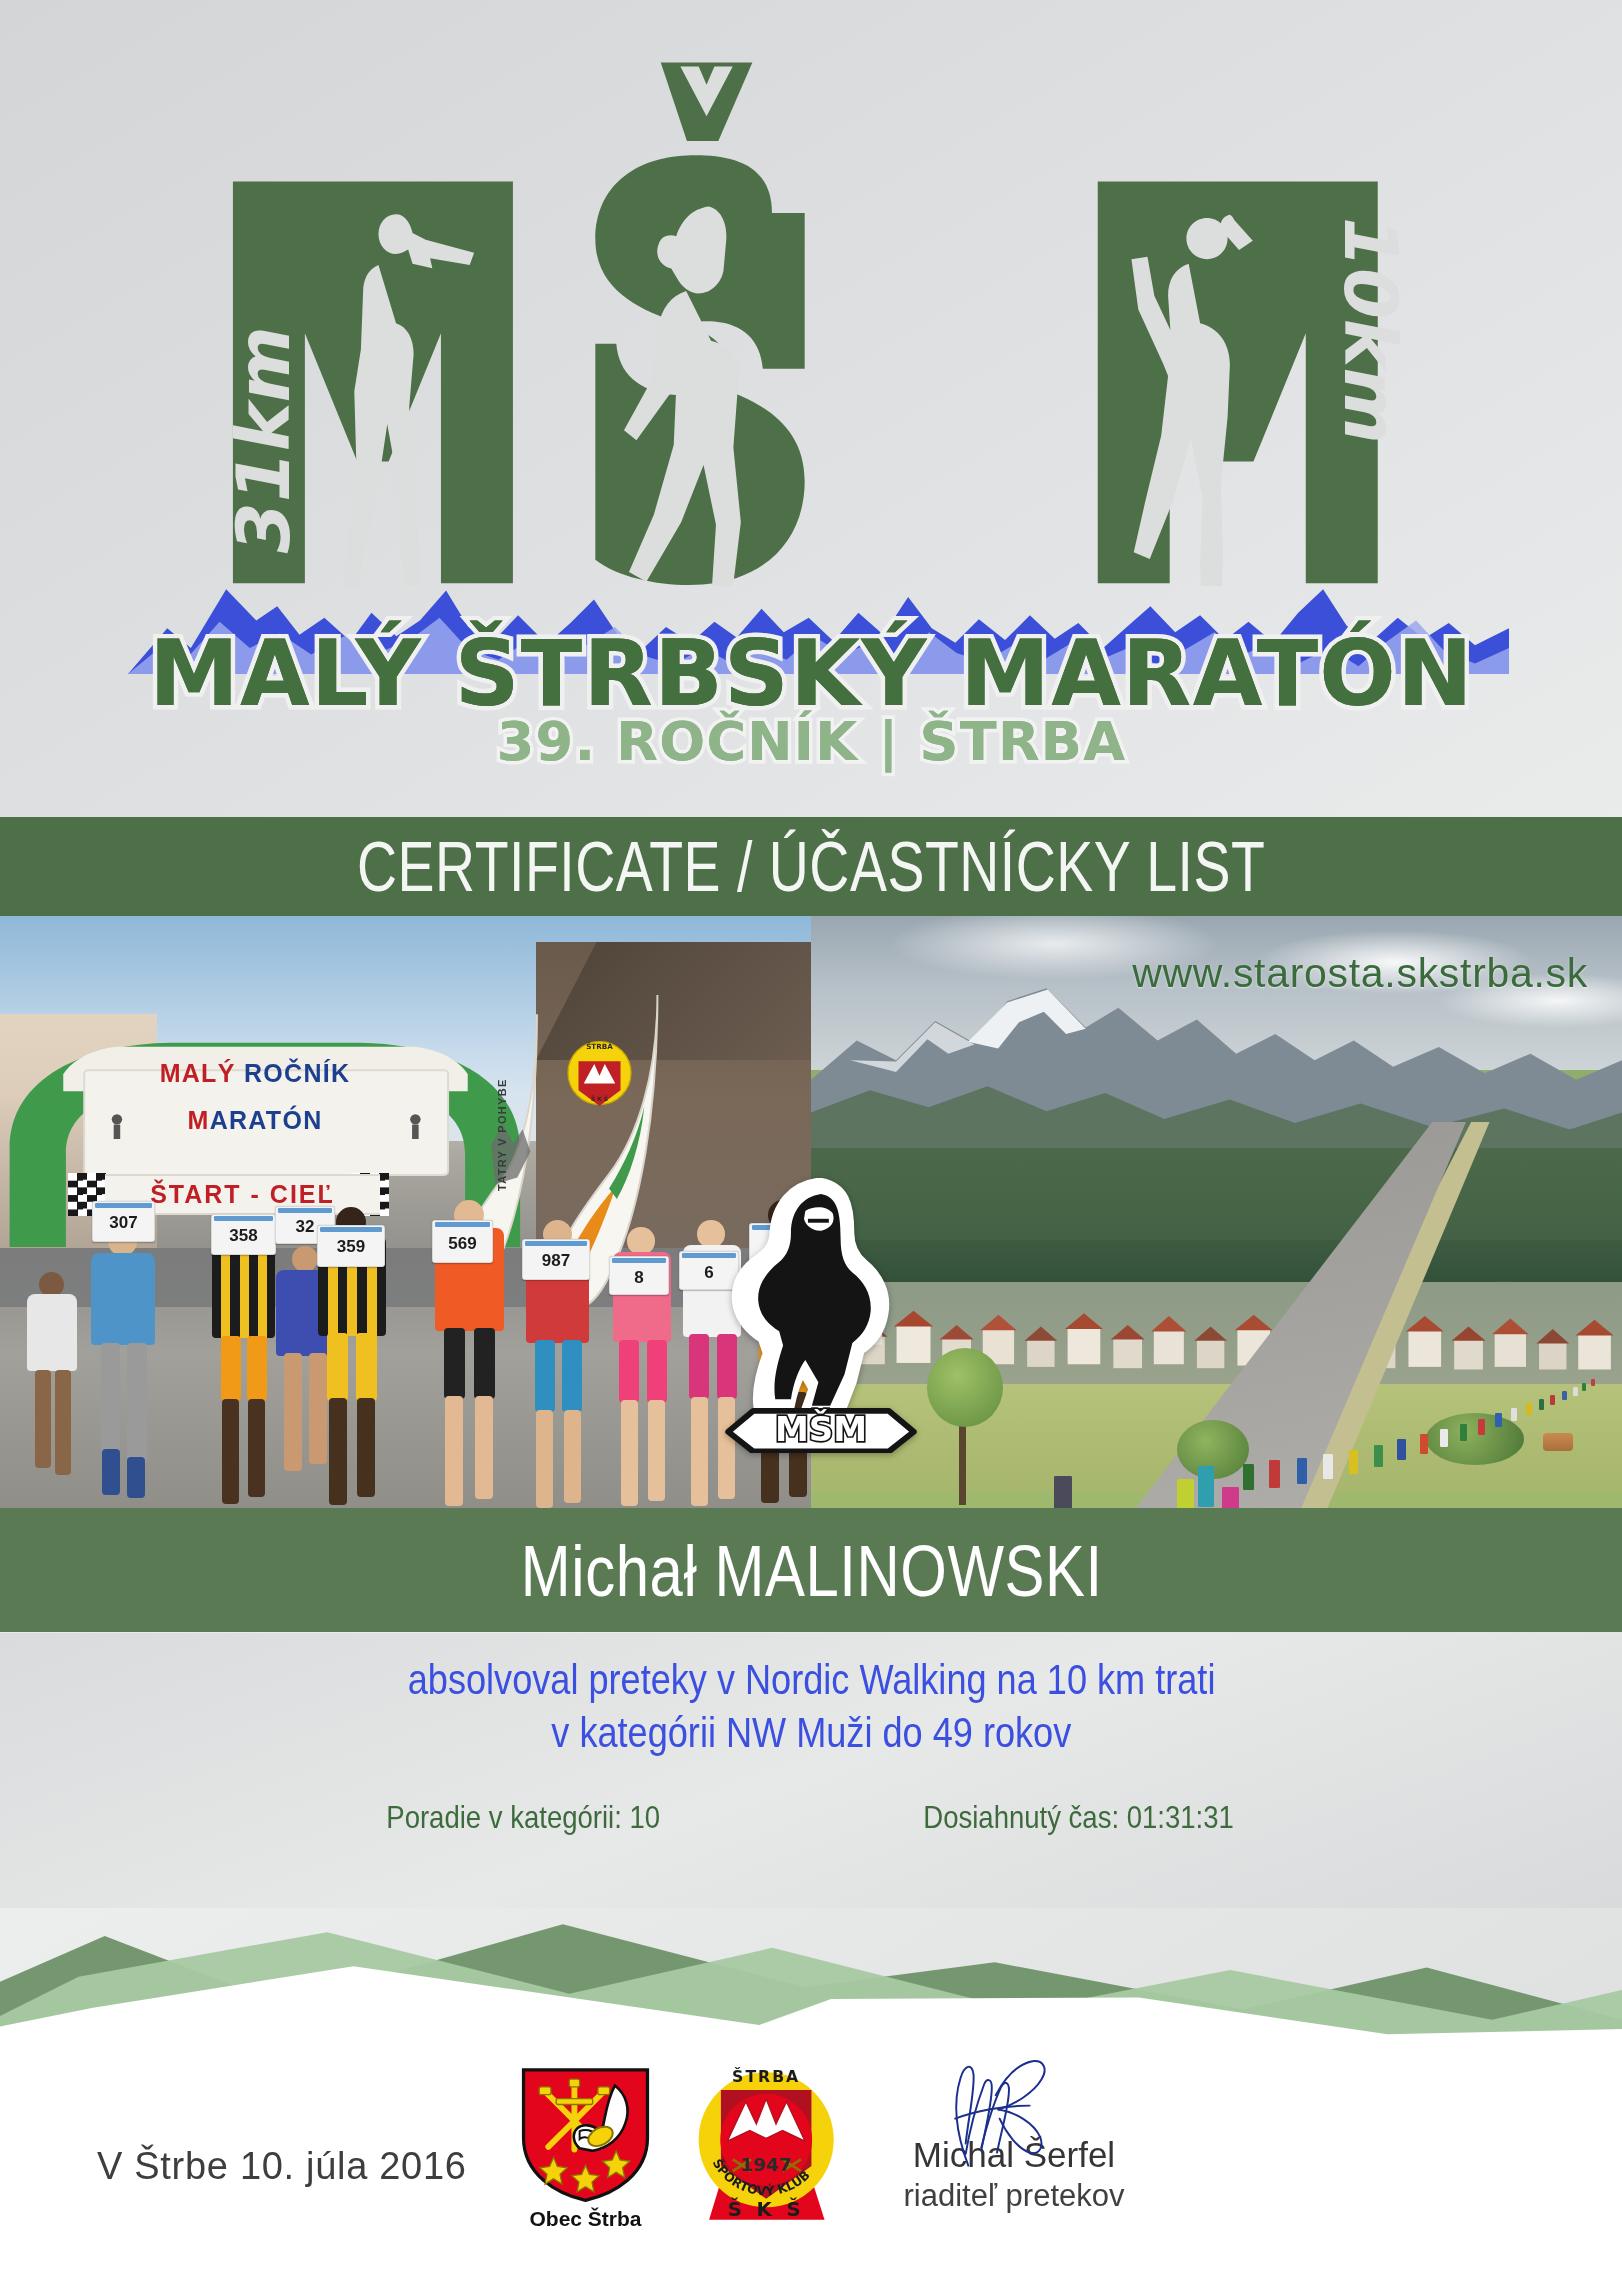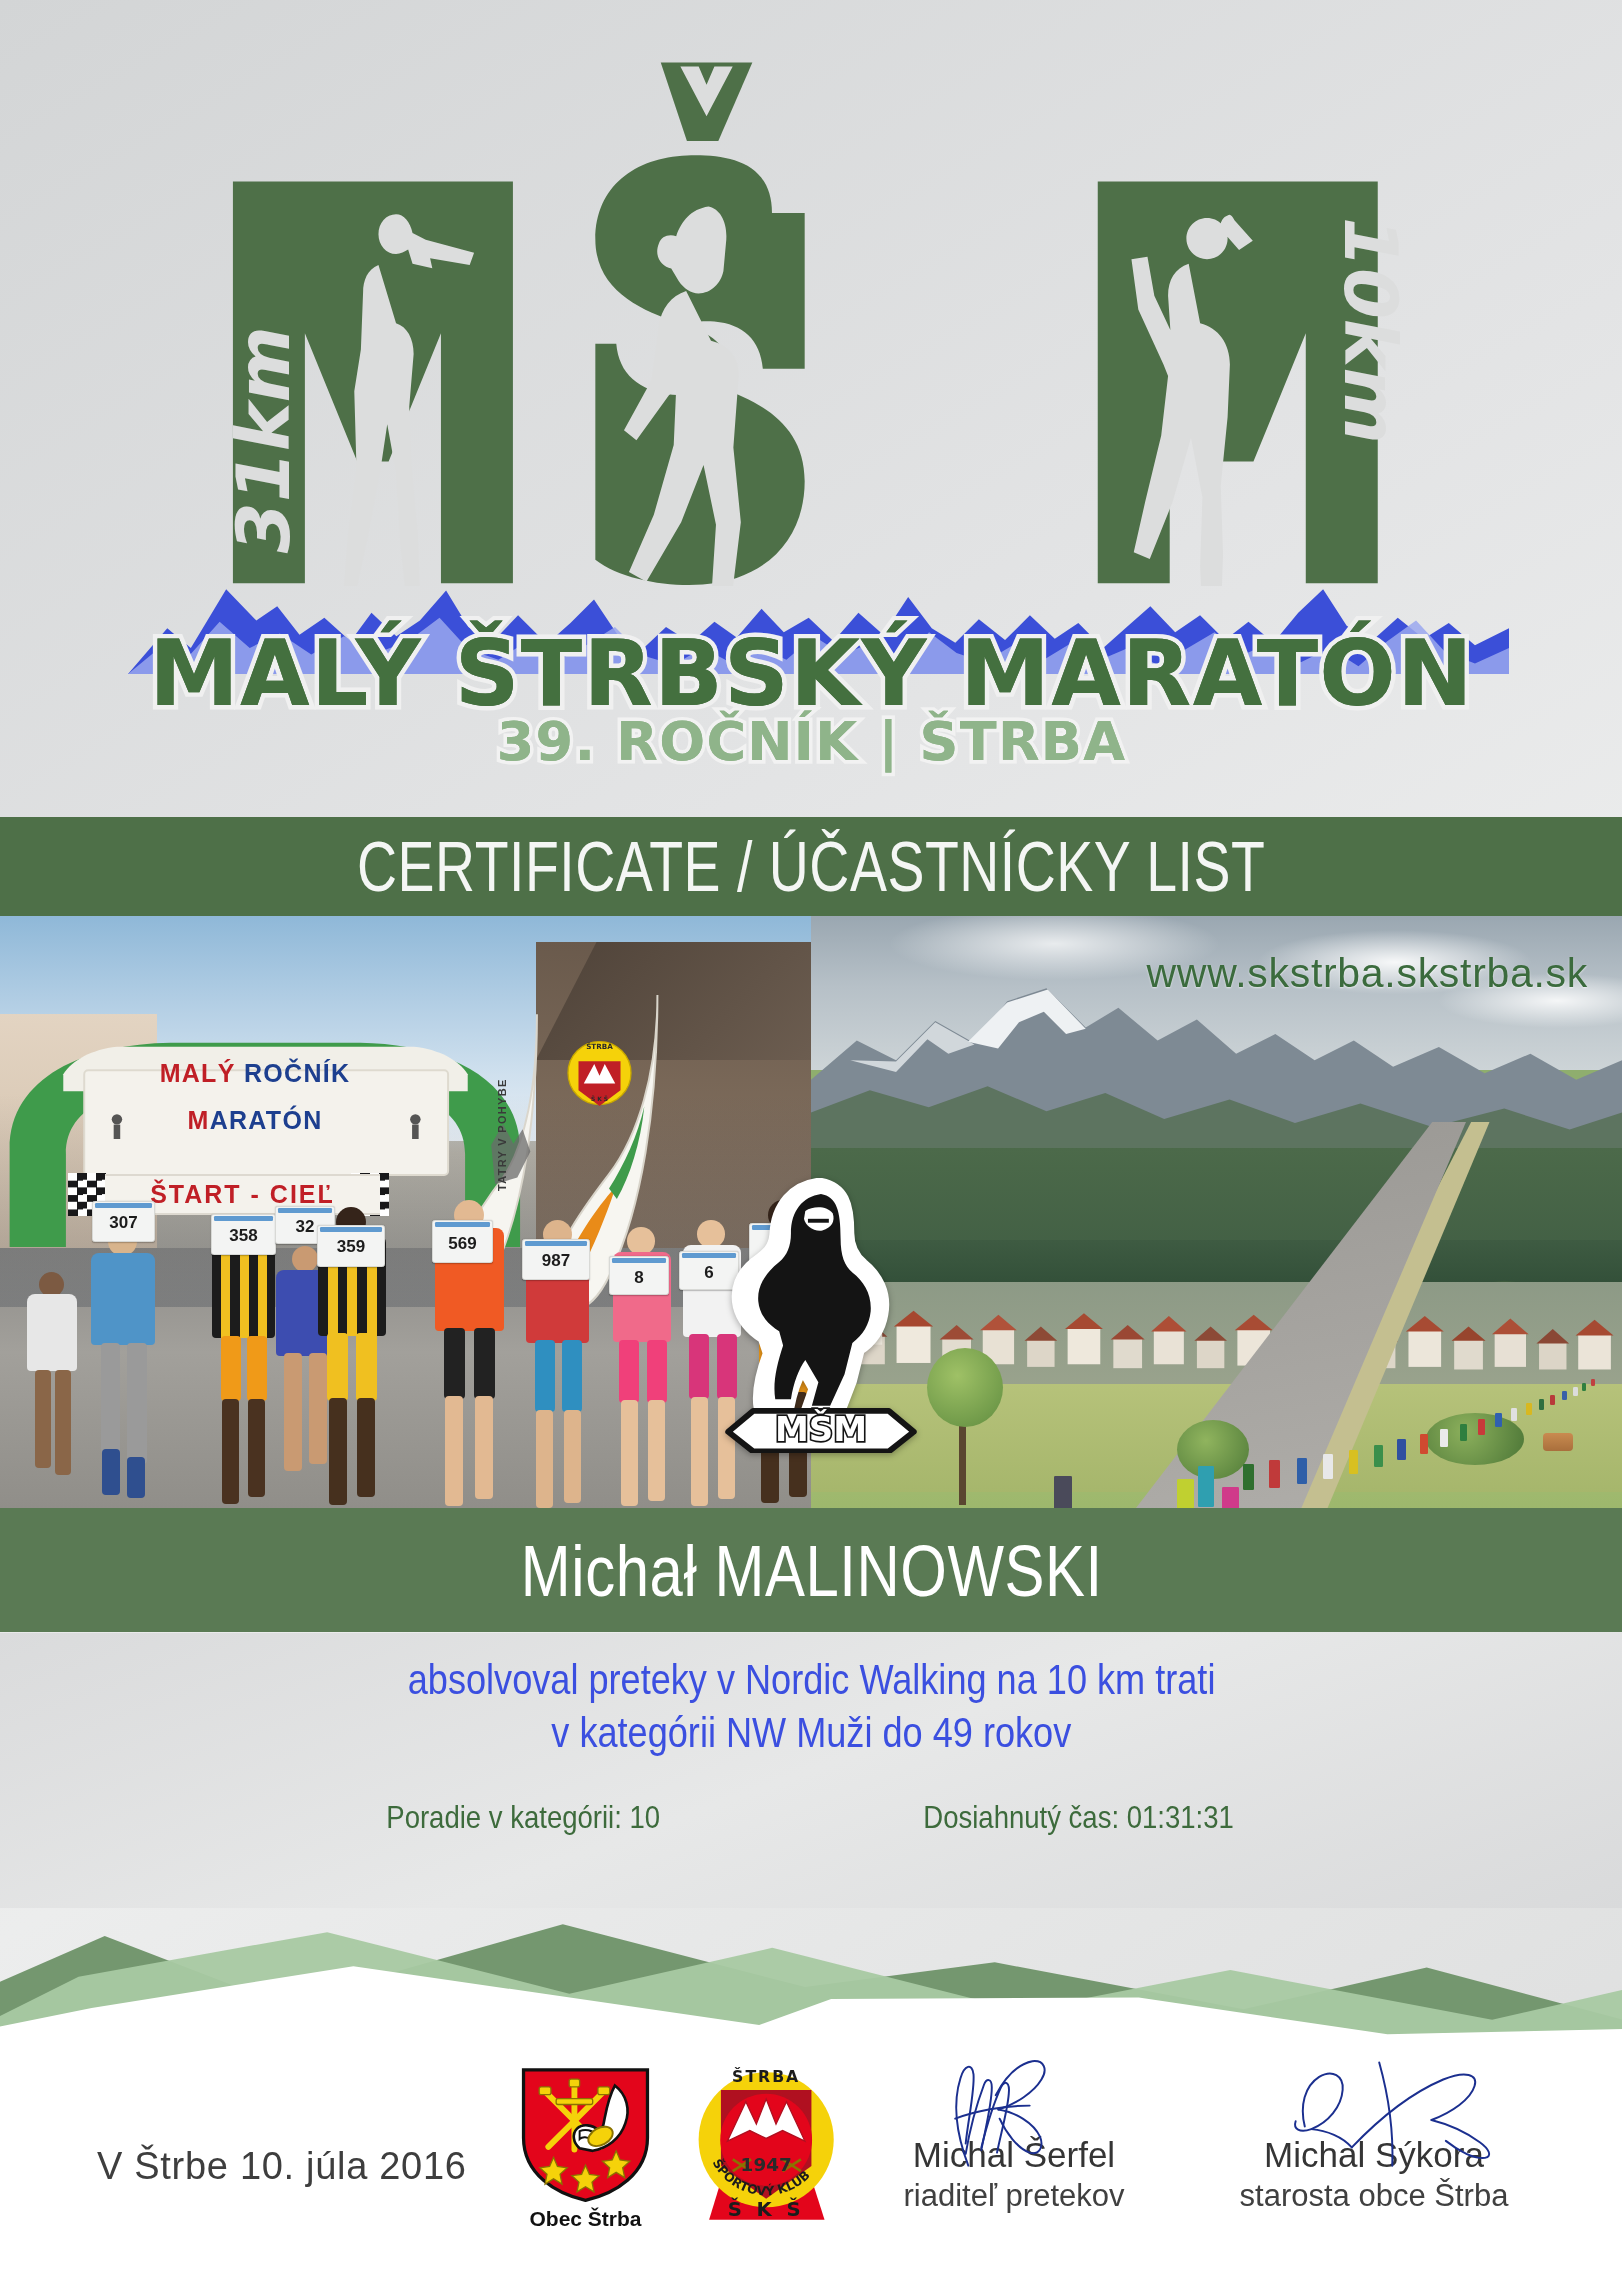--- a/index.html
+++ b/index.html
@@ -619,21 +619,21 @@
 
         <div class="dot-runner" style="left:366px; top:563px; width:17px; height:43px; background:#c0d030;"></div>
         <div class="dot-runner" style="left:387px; top:550px; width:15.7px; height:41px; background:#2f9fb0;"></div>
         <div class="dot-runner" style="left:411px; top:571px; width:17px; height:42px; background:#d03a8a;"></div>
         <div class="dot-runner" style="left:243px; top:560px; width:18.3px; height:46px; background:#4a4a5a;"></div>
       </div>
 
       <div style="position:absolute; left:732px; top:517px; width:30px; height:18.3px; border-radius:3.9px;
                   background:linear-gradient(#c98b50,#a96f3c);"></div>
 
-      <div class="url-text">www.skstrba.skstrba.sk</div>
+      <div class="url-text">www.starosta.skstrba.sk</div>
     </div>
   </div>
 
   <div class="msm-sticker">
     <svg viewBox="0 0 300 420" xmlns="http://www.w3.org/2000/svg">
 
       <path d="M148 8 C108 12 82 42 80 86 C78 110 64 118 48 130 C28 146 18 170 24 196
                C30 220 46 234 62 244 L70 268 C58 300 52 330 56 352 L100 352
                C104 330 112 306 122 290 L140 322 L126 362 L176 362 L196 310
                L208 262 C226 250 240 232 244 208 C250 176 236 150 214 132
@@ -747,31 +747,15 @@
           <path d="M232 60 C248 30 268 12 288 8 C306 6 312 20 302 36 C290 56 262 74 236 82"></path>
           <path d="M236 82 C262 86 290 102 300 124 C306 140 298 152 284 148 C266 142 248 118 238 96"></path>
           <path d="M170 96 C200 84 244 76 284 76"></path>
         </g>
       </svg>
     </div>
     <div class="sig-name">Michal Šerfel</div>
     <div class="sig-role">riaditeľ pretekov</div>
   </div>
 
-  <div class="sigblock sig2">
-    <div class="sig-svg">
-      <svg viewBox="0 0 520 170" xmlns="http://www.w3.org/2000/svg">
-        <g fill="none" stroke="#1b2f8f" stroke-width="3" stroke-linecap="round">
-          <path d="M154 108 C146 76 154 46 176 32 C196 20 214 30 212 52 C210 78 190 102 164 112
-                   C146 118 136 112 140 100"></path>
-          <path d="M164 112 C188 114 212 124 226 140"></path>
-          <path d="M226 140 C268 96 314 58 366 36 C400 22 420 28 414 46 C408 66 380 86 348 98"></path>
-          <path d="M348 98 C372 104 400 116 422 132 C436 142 442 154 430 156 C414 158 390 146 370 130"></path>
-          <path d="M268 10 C282 60 290 112 288 168"></path>
-        </g>
-      </svg>
-    </div>
-    <div class="sig-name">Michal Sýkora</div>
-    <div class="sig-role">starosta obce Štrba</div>
-  </div>
 
 </div>
 
 
 </body></html>

